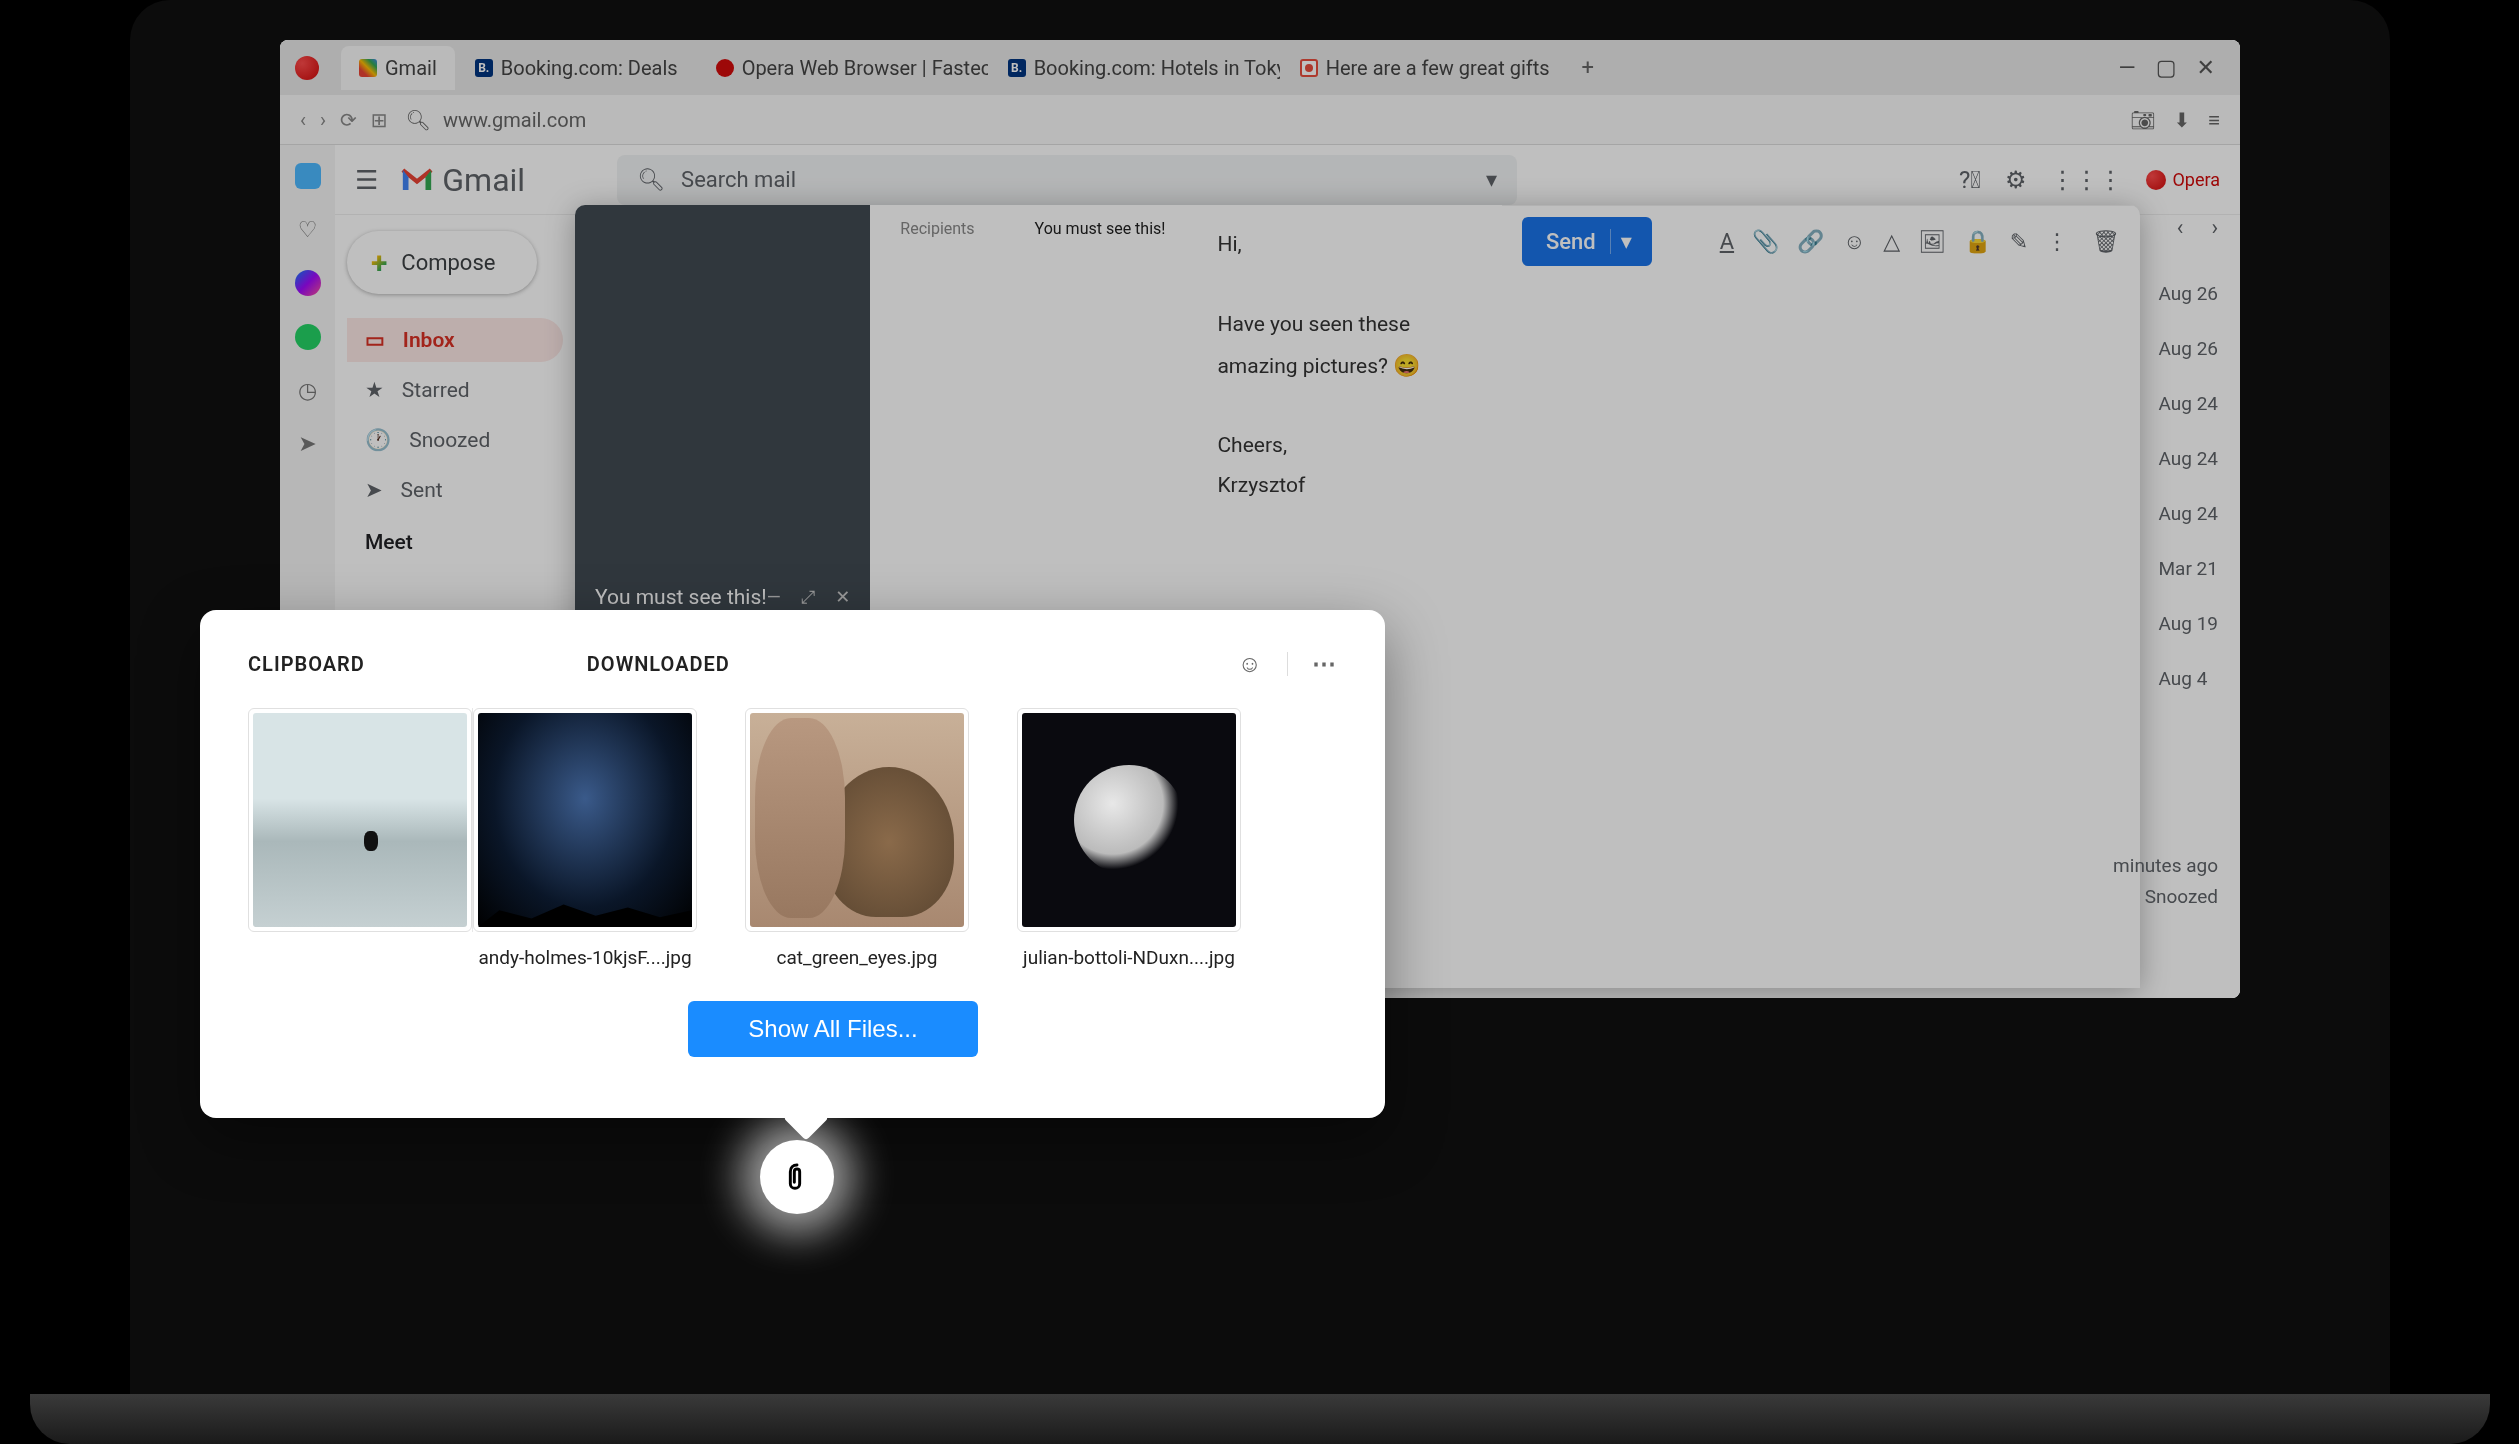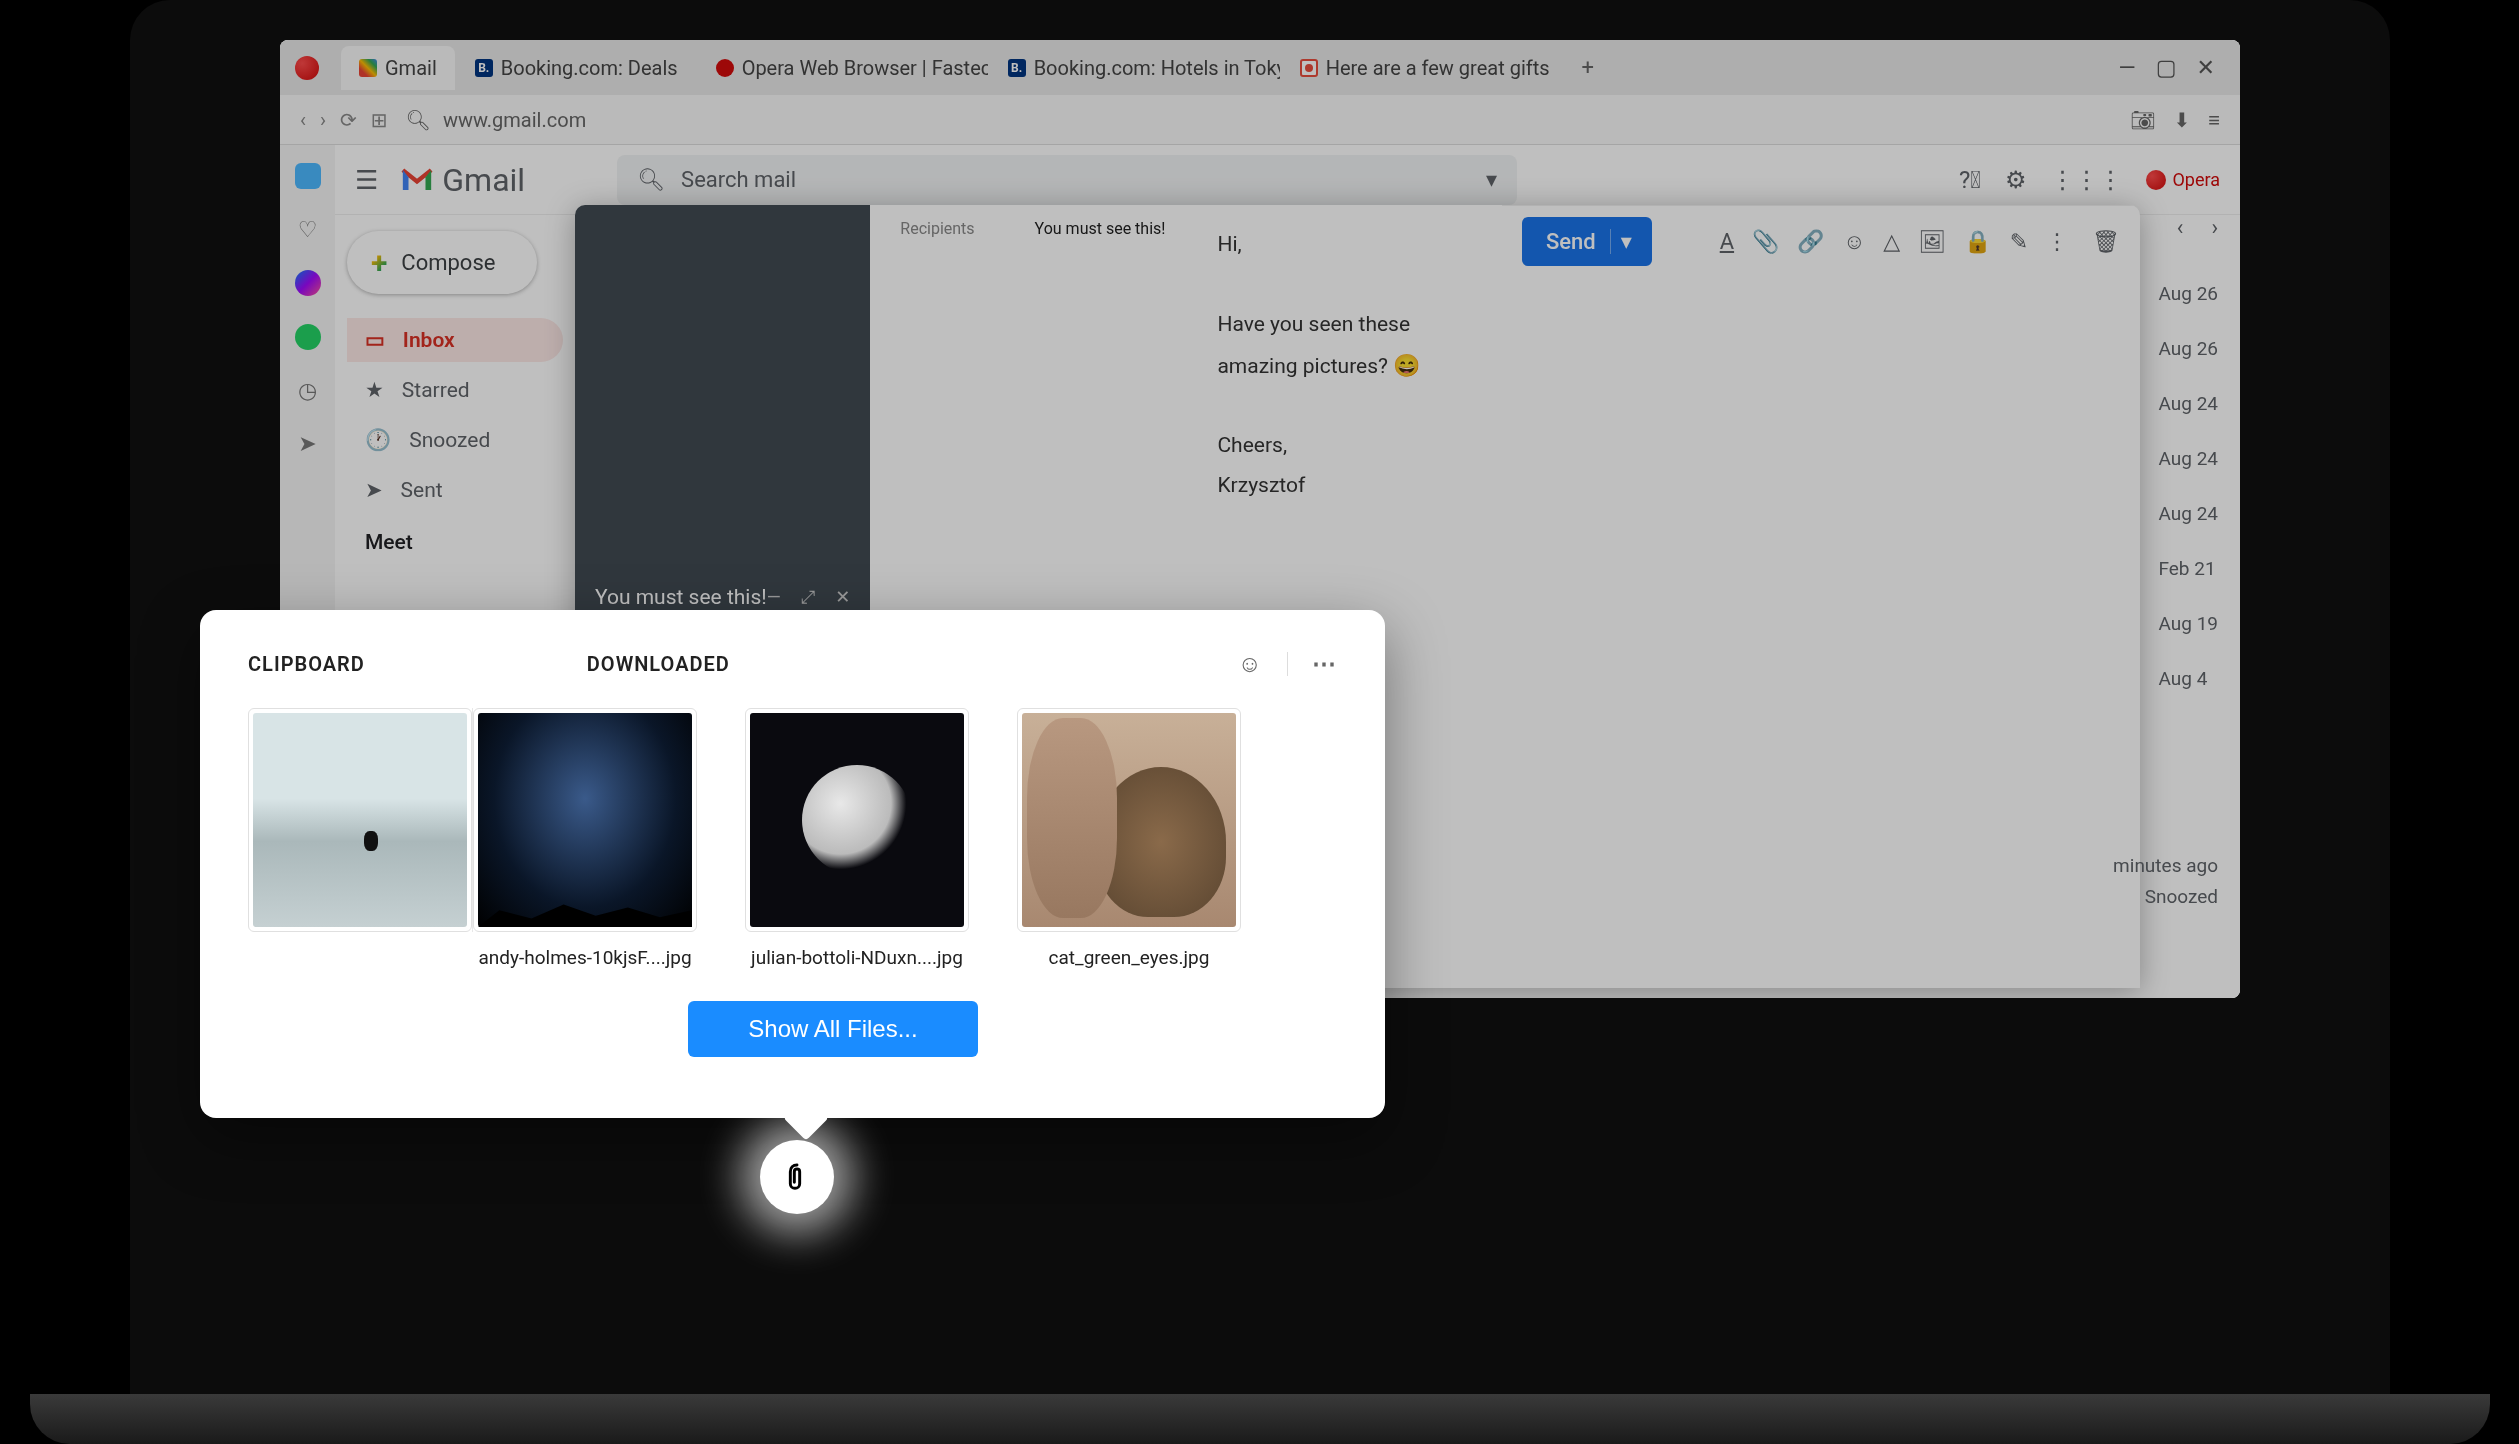--- a/index.html
+++ b/index.html
@@ -524,21 +524,21 @@
       <div class="mail-dates">
         <div class="mail-nav">
           <span>‹</span>
           <span>›</span>
         </div>
         <span>Aug 26</span>
         <span>Aug 26</span>
         <span>Aug 24</span>
         <span>Aug 24</span>
         <span>Aug 24</span>
-        <span>Feb 21</span>
+        <span>Mar 21</span>
         <span>Aug 19</span>
         <span>Aug 4</span>
       </div>
       <div class="mail-footer-right">
         <div>minutes ago</div>
         <div>Snoozed</div>
       </div>
     </div>
 
     <div class="gmail-bottom-chat">
@@ -568,32 +568,32 @@
     <div class="vdiv"></div>
     <div class="col-dl">
       <div class="dl-item">
         <div class="thumb">
             <div class="thumb-img milky"></div>
           </div>
         <div class="dl-caption">andy-holmes-10kjsF....jpg</div>
       </div>
       <div class="dl-item">
         <div class="thumb">
+            <div class="thumb-img cat"></div>
+          </div>
+        <div class="dl-caption">cat_green_eyes.jpg</div>
+      </div>
+      <div class="dl-item">
+        <div class="thumb">
             <div class="thumb-img moon-bg">
               <div class="moon"></div>
             </div>
           </div>
         <div class="dl-caption">julian-bottoli-NDuxn....jpg</div>
       </div>
-      <div class="dl-item">
-        <div class="thumb">
-            <div class="thumb-img cat"></div>
-          </div>
-        <div class="dl-caption">cat_green_eyes.jpg</div>
-      </div>
     </div>
   </div>
   <button class="show-all">Show All Files...</button>
 </div>
 
 <div class="attach-highlight" style="left:760px; top:1140px;">
   <svg viewBox="0 0 24 24">
       <path d="M12 3 C9 3 7 5 7 8 L7 17 C7 19 8.5 20.5 10.5 20.5 C12.5 20.5 14 19 14 17 L14 8 C14 7 13.3 6 12 6 C10.7 6 10 7 10 8 L10 16" stroke="#000" stroke-width="2.2" fill="none" stroke-linecap="round"></path>
     </svg>
 </div>

